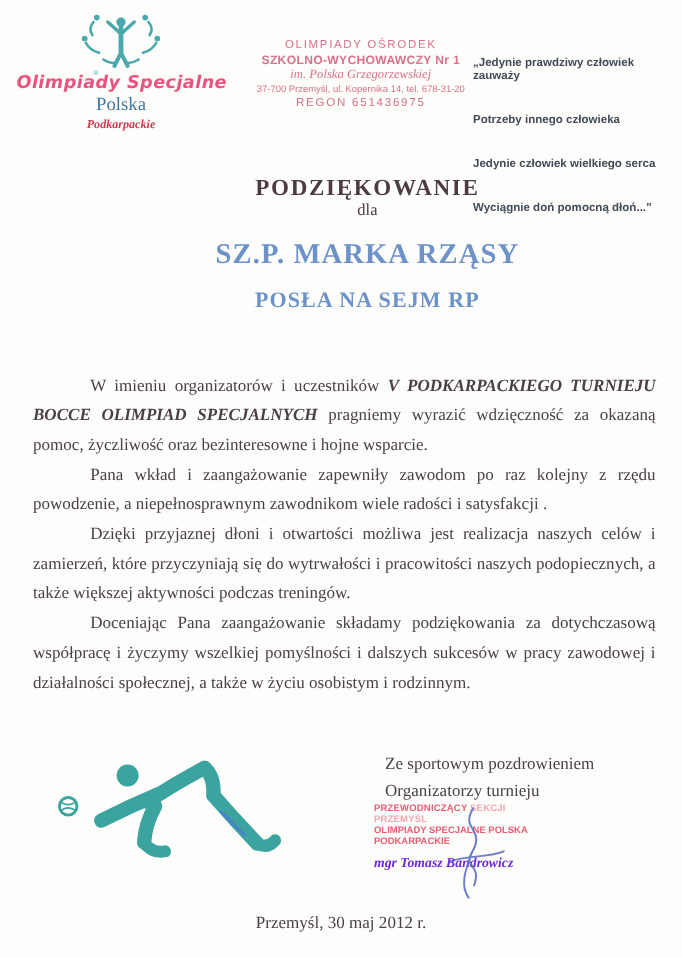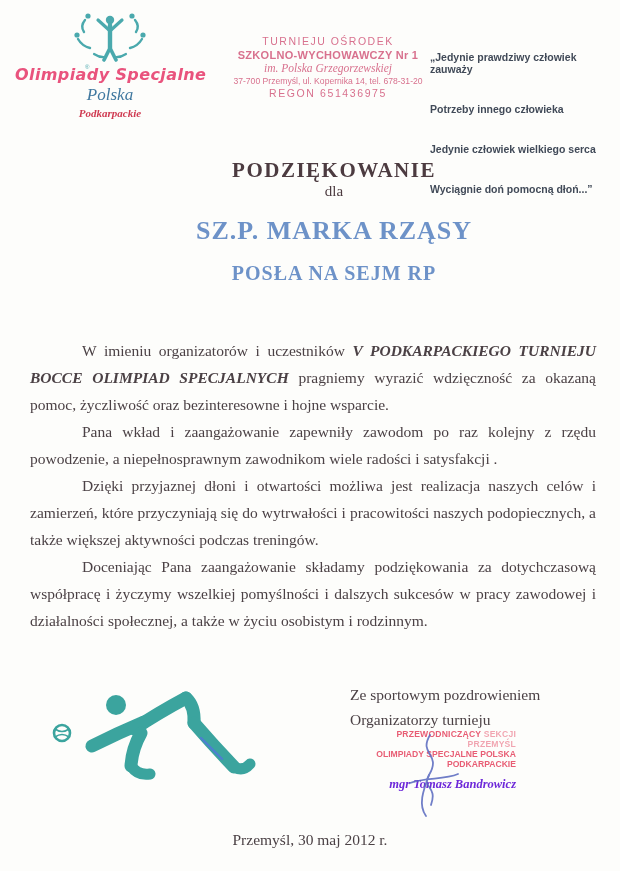--- a/index.html
+++ b/index.html
@@ -7,21 +7,21 @@
     position:relative;width:620px;height:871px;margin:0 auto;
     background:#fdfdfb;overflow:hidden;
     font-family:"Liberation Serif","DejaVu Serif",serif;color:#4a4045;
   }
   
   .logo{position:absolute;left:15px;top:8px;width:190px;text-align:center;}
   .logo-icon{display:block;margin:0 auto;}
   .logo-reg{position:absolute;left:70px;top:56px;font-size:6px;color:#4aa9ad;font-family:"Liberation Sans",sans-serif;}
   .logo-title{font-family:"DejaVu Sans","Liberation Sans",sans-serif;font-weight:bold;font-style:italic;
     font-size:16px;color:#e9537d;letter-spacing:.4px;white-space:nowrap;margin-top:1px;}
-  .logo-sub{font-style:italic;font-size:17px;color:#40789f;margin-top:1px;}
+  .logo-sub{font-size:17px;color:#40789f;margin-top:1px;}
   .logo-region{font-style:italic;font-weight:bold;font-size:11px;color:#cf3950;margin-top:2px;}
   
   .school-stamp{position:absolute;left:233px;top:35px;width:190px;text-align:center;color:#d8718e;
     font-family:"Liberation Sans",sans-serif;}
   .ss1{font-size:10.5px;letter-spacing:1.5px;line-height:13px;}
   .ss2{font-size:11px;font-weight:bold;letter-spacing:.3px;line-height:14px;}
   .ss3{font-family:"Liberation Serif",serif;font-style:italic;font-size:11.5px;line-height:13px;}
   .ss4{font-size:8.6px;line-height:12px;}
   .ss5{font-size:10.5px;letter-spacing:1.6px;line-height:13px;}
   
@@ -37,21 +37,21 @@
   
   .letter-body{position:absolute;left:30px;top:337px;width:566px;
     font-size:15.5px;line-height:27px;text-align:justify;color:#4b4145;}
   .letter-body p{margin:0;text-indent:52px;}
   .emph{font-weight:bold;font-style:italic;}
   
   .bocce{position:absolute;left:38px;top:675px;}
   
   .closing{position:absolute;left:350px;top:682px;font-size:15.5px;line-height:25px;color:#4b4145;}
   
-  .sig-stamp{position:absolute;left:356px;top:729px;width:160px;text-align:right;
+  .sig-stamp{position:absolute;left:340px;top:729px;width:160px;text-align:left;
     font-family:"Liberation Sans",sans-serif;color:#e85d74;}
   .sig-stamp .l1{font-size:8.6px;font-weight:bold;line-height:10px;letter-spacing:.2px;}
   .sig-stamp .l1 .faded{opacity:.55;}
   .sig-stamp .l2,.sig-stamp .l3{font-size:8.6px;font-weight:bold;line-height:10px;}
   .sig-name{margin-top:8px;font-family:"Liberation Serif",serif;font-style:italic;font-weight:bold;
     font-size:12.5px;color:#6d28d9;}
   .signature{position:absolute;left:372px;top:733px;opacity:.85;}
   
   .date-line{position:absolute;left:0;top:831px;width:620px;text-align:center;font-size:15.5px;color:#4b4145;}
 </style>
@@ -83,21 +83,21 @@
         <path d="M56,46 Q50,50 44,49" stroke-width="2.2"></path>
       </g>
     </svg>
     <span class="logo-reg">®</span>
     <div class="logo-title">Olimpiady Specjalne</div>
     <div class="logo-sub">Polska</div>
     <div class="logo-region">Podkarpackie</div>
   </div>
 
   <div class="school-stamp">
-    <div class="ss1">TURNIEJU OŚRODEK</div>
+    <div class="ss1">OLIMPIADY OŚRODEK</div>
     <div class="ss2">SZKOLNO-WYCHOWAWCZY Nr 1</div>
     <div class="ss3">im. Polska Grzegorzewskiej</div>
     <div class="ss4">37-700 Przemyśl, ul. Kopernika 14, tel. 678-31-20</div>
     <div class="ss5">REGON 651436975</div>
   </div>
 
   <div class="quote">
     <div>„Jedynie prawdziwy człowiek zauważy</div>
     <div>Potrzeby innego człowieka</div>
     <div>Jedynie człowiek wielkiego serca</div>

